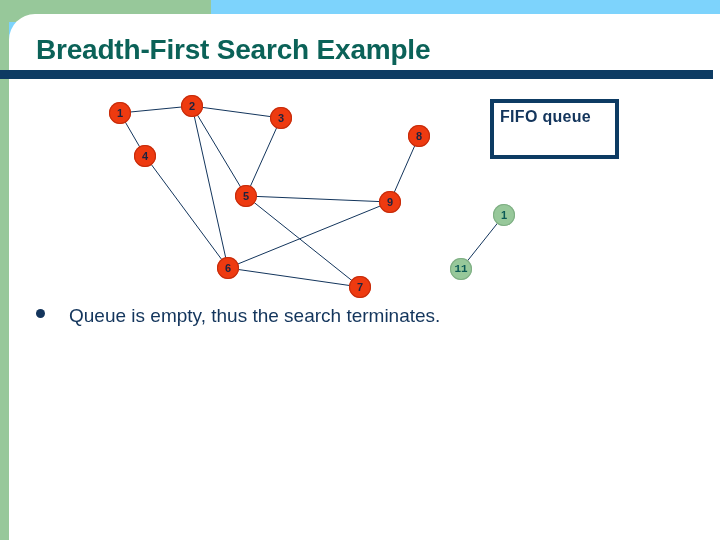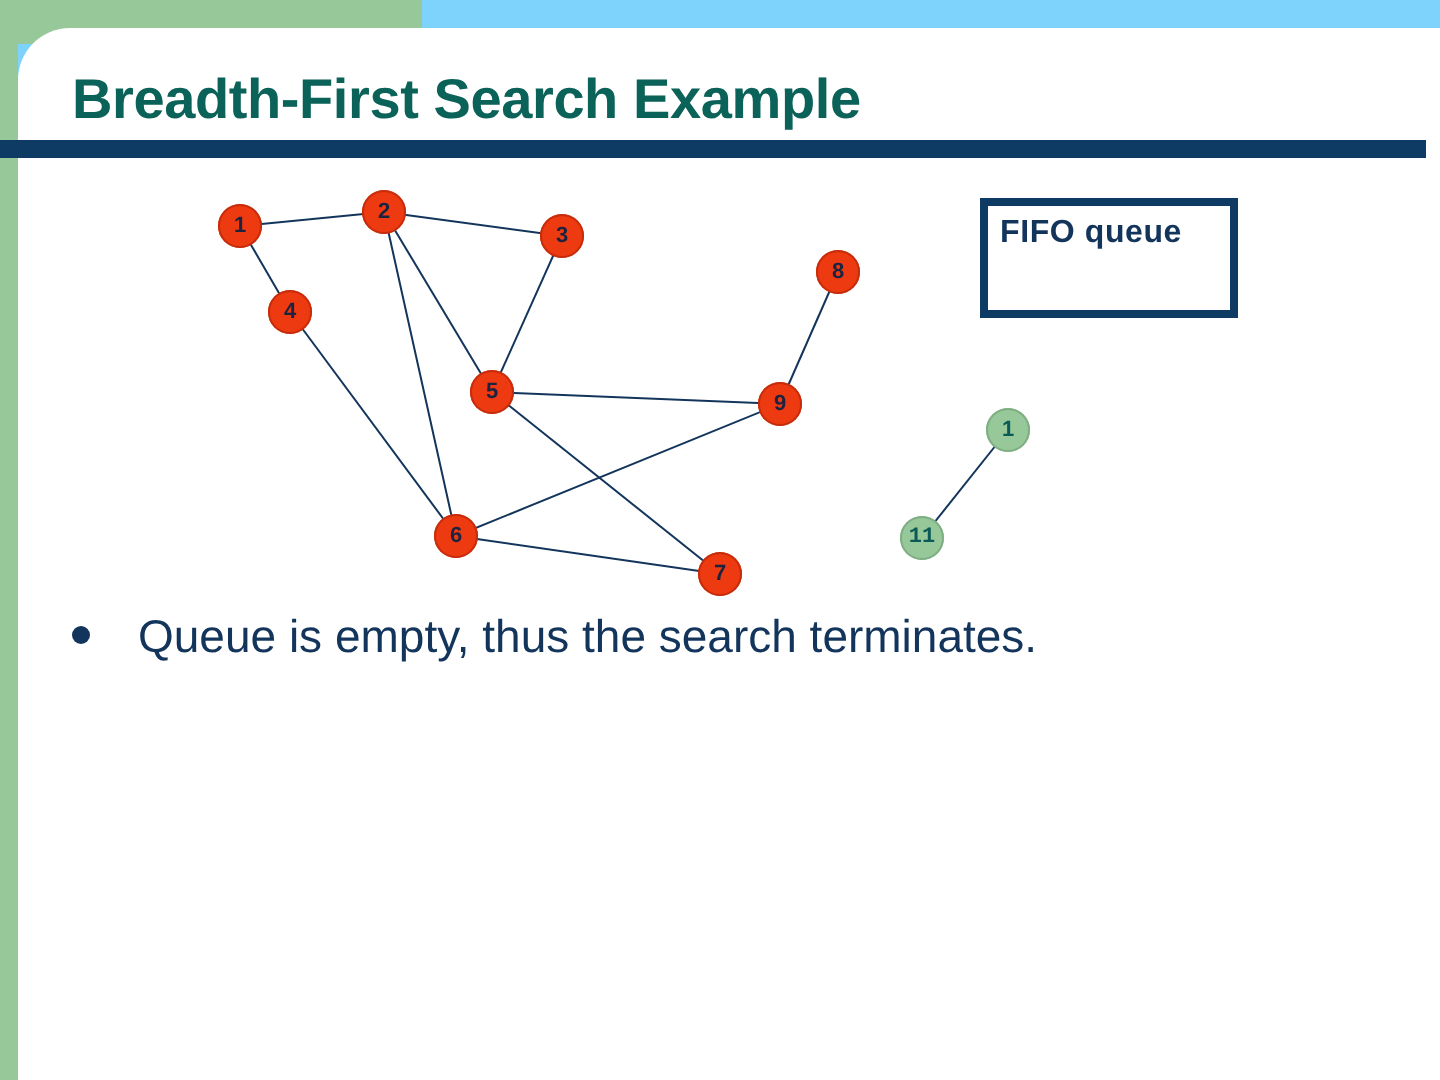--- a/index.html
+++ b/index.html
@@ -133,21 +133,21 @@
     width: 9px;
     height: 9px;
     border-radius: 50%;
     background: #13355c;
     margin-right: 24px;
     position: relative;
     top: -4px;
     flex: 0 0 auto;
   }
   .bullet-text {
-    font-size: 23px;
+    font-size: 19px;
     color: #13355c;
     white-space: nowrap;
   }
 </style>
 </head>
 <body>
 
 <div id="slide">
 
   <div class="deco-green-left"></div>

